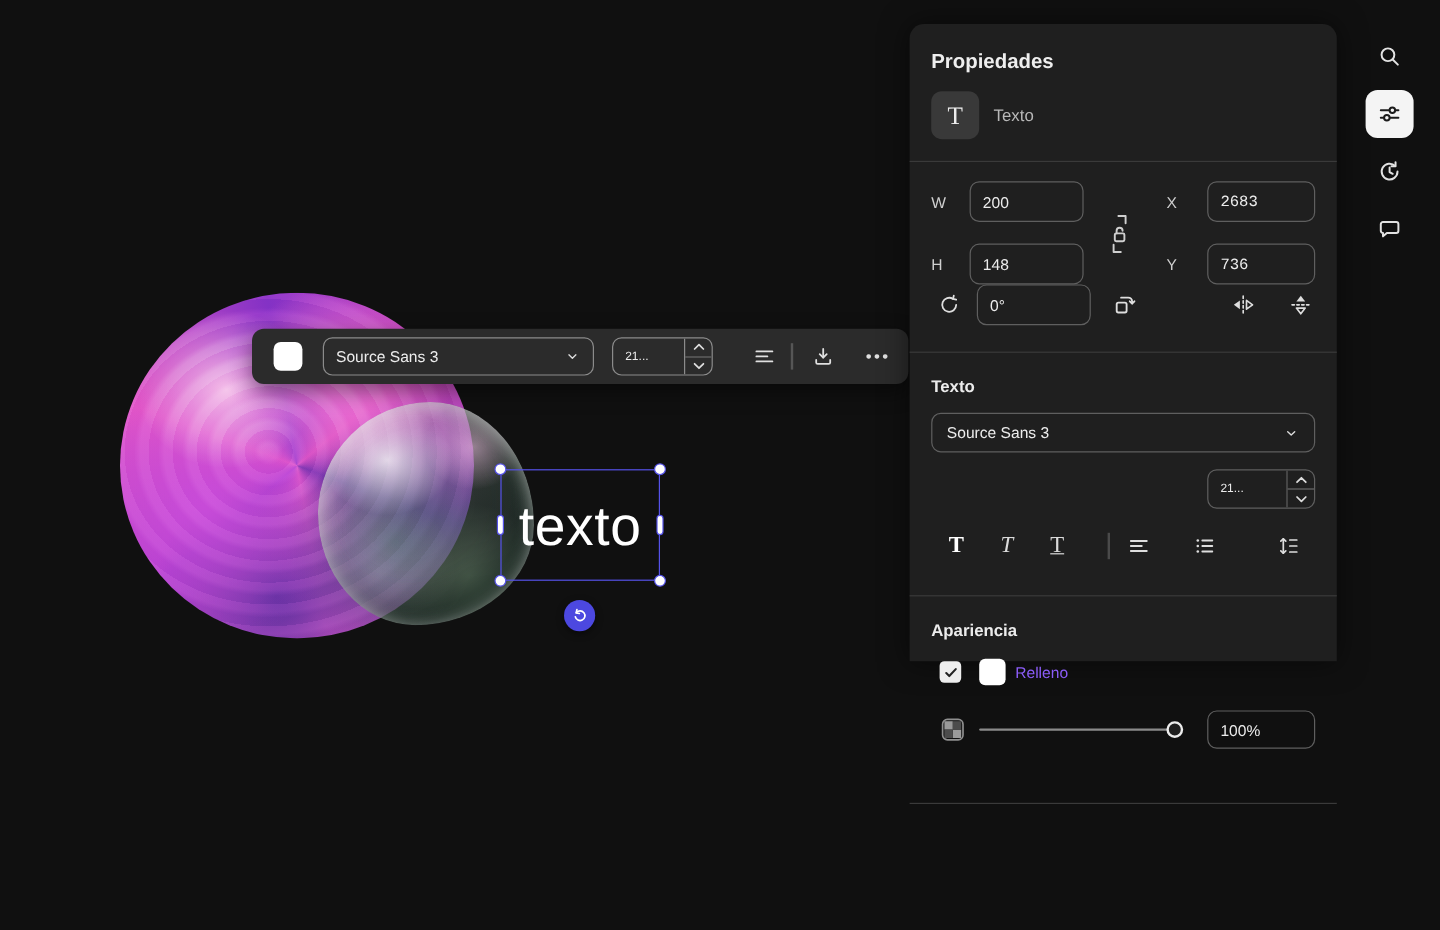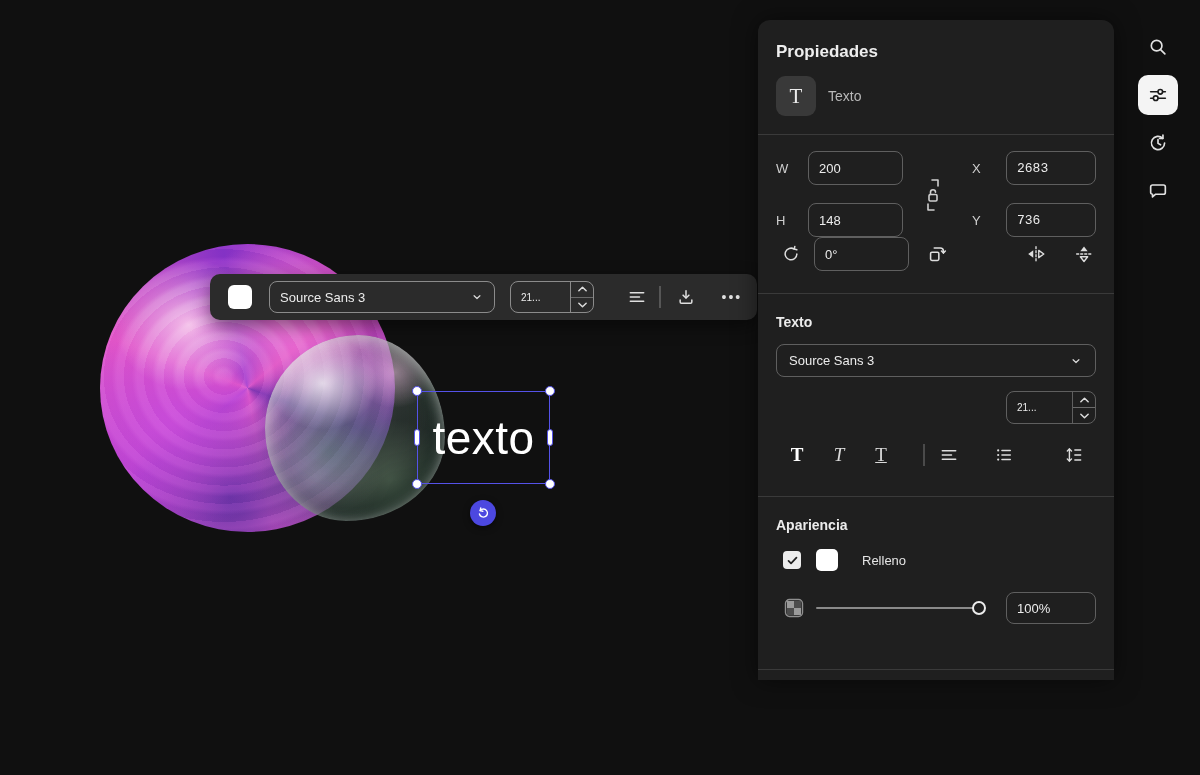--- a/index.html
+++ b/index.html
@@ -94,21 +94,21 @@
   .spin-btn { flex:1; display:flex; align-items:center; justify-content:center; }
   .spin-btn + .spin-btn { border-top:1px solid #6a6a6a; }
   .tb-icon { width:22px; height:22px; display:flex; align-items:center; justify-content:center; }
   .tb-align { margin-left:32px; }
   .tb-sep { margin-left:11px; width:1.5px; height:22px; background:#565656; }
   .tb-dl { margin-left:14px; }
   .tb-more { margin-left:25px; color:#e0e0e0; font-size:14px; letter-spacing:2px; }
 
   
   .panel {
-    position:absolute; left:758px; top:20px; width:356px; height:660px;
+    position:absolute; left:758px; top:20px; width:356px; height:531px;
     background:#1f1f1f; border-radius:12px 12px 0 0; padding:0 18px;
     box-shadow: 0 0 24px rgba(0,0,0,.5);
   }
   .panel-title { padding-top:22px; font-size:17px; font-weight:700; color:#eeeeee; }
   .obj-row { margin-top:14px; display:flex; align-items:center; gap:12px; }
   .obj-icon {
     width:40px; height:40px; background:#393939; border-radius:9px;
     display:flex; align-items:center; justify-content:center;
     font-family:"Liberation Serif", serif; font-size:21px; color:#ececec;
   }
@@ -165,21 +165,21 @@
   .ts-align { margin-left:12px; }
   .ts-list { margin-left:31px; }
   .ts-lh { margin-left:auto; margin-right:10px; }
 
   .fill-row { margin-top:16px; display:flex; align-items:center; }
   .checkbox {
     margin-left:7px; width:18px; height:18px; background:#ededed; border-radius:4px;
     display:flex; align-items:center; justify-content:center;
   }
   .fill-swatch { margin-left:15px; width:22px; height:22px; background:#ffffff; border-radius:5px; }
-  .fill-label { margin-left:24px; font-size:13px; color:#e5e5e5; }
+  .fill-label { margin-left:8px; font-size:13px; color:#8b5cf6; }
 
   .op-row { margin-top:20px; display:flex; align-items:center; height:34px; }
   .checker { margin-left:8px; width:20px; height:20px; }
   .slider { margin-left:12px; width:170px; position:relative; height:16px; }
   .slider .track { position:absolute; left:0; right:12px; top:7px; height:2px; background:#8a8a8a; border-radius:1px; }
   .slider .handle {
     position:absolute; right:0; top:1px; width:14px; height:14px;
     border:2px solid #ececec; border-radius:50%; background:#1f1f1f;
   }
   .op-field { margin-left:auto; width:90px; height:32px; }

